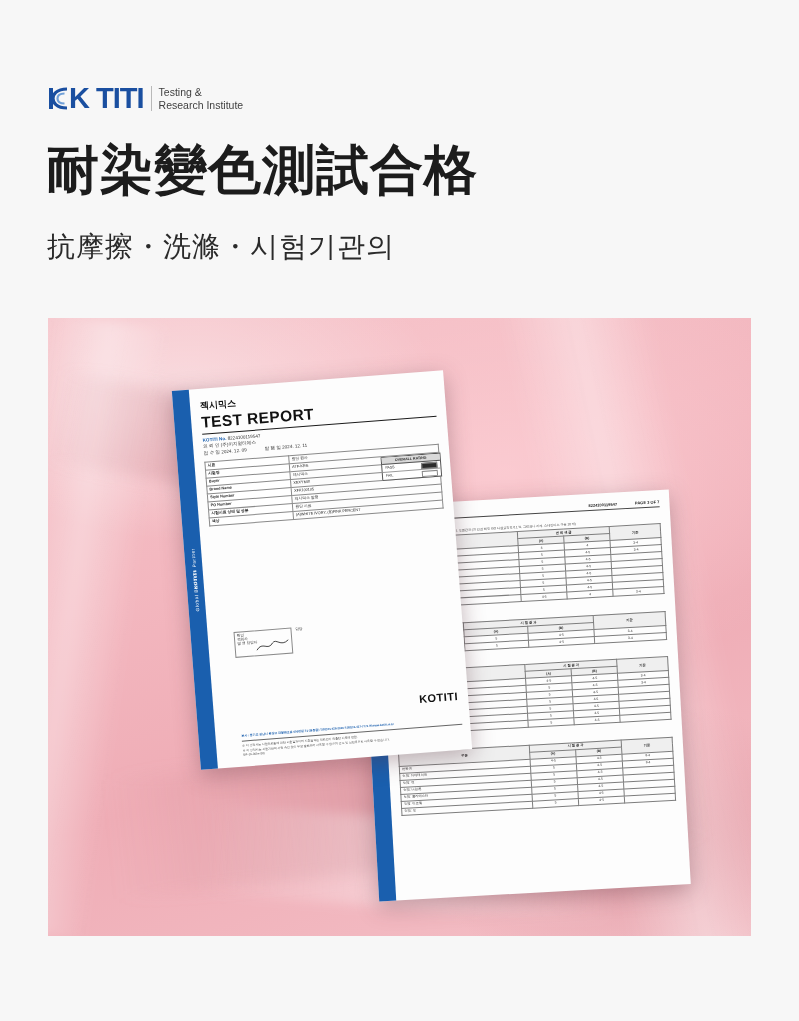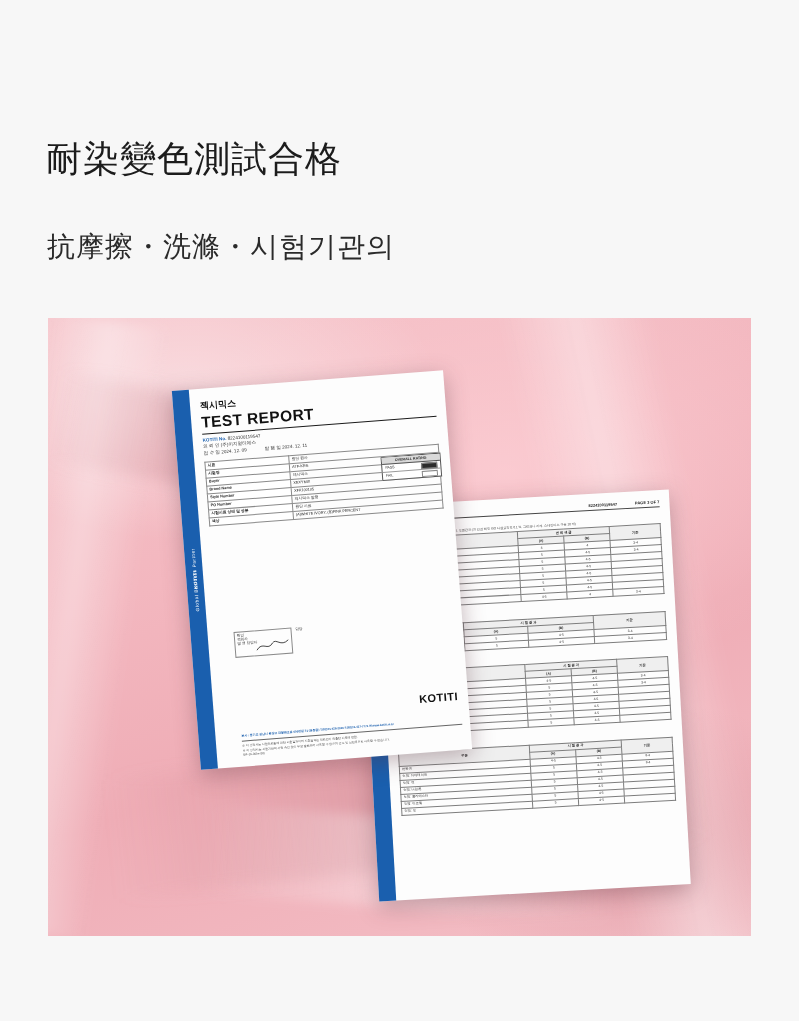--- a/index.html
+++ b/index.html
@@ -54,22 +54,22 @@
     color: #3f3f3f;
     border-left: 1px solid #b9b9b9;
     padding-left: 7px;
   }
 
   
   .headline {
     position: absolute;
     left: 46px;
     top: 135px;
-    font-size: 36px;
-    font-weight: normal;
+    font-size: 53px;
+    font-weight: bold;
     color: #1c1c1c;
     letter-spacing: 1px;
     white-space: nowrap;
   }
   .subhead {
     position: absolute;
     left: 47px;
     top: 228px;
     font-size: 28px;
     color: #2a2a2a;
@@ -314,20 +314,35 @@
     line-height: 4.4px;
   }
   table.res th { background: #efefef; font-weight: bold; }
   table.res td.lbl { text-align: left; }
 </style>
 </head>
 <body>
 
 <div class="page">
 
+  <div class="brand">
+    <div class="brand-mark">
+      <span class="k-swirl">
+        <svg width="22" height="27" viewBox="0 0 22 27">
+          <path d="M3 3 L3 24" stroke="#1a4fa0" stroke-width="4" fill="none"></path>
+          <path d="M19 4 C8 4 5 10 5 13.5 C5 17 8 23 19 23" stroke="#1a4fa0" stroke-width="3.2" fill="none"></path>
+          <path d="M16.5 8.5 C11 8.5 9.5 11 9.5 13.5 C9.5 16 11 18.5 16.5 18.5" stroke="#6f9fd8" stroke-width="2.2" fill="none"></path>
+        </svg>
+      </span><span>K TITI</span>
+    </div>
+    <div class="brand-sub">
+      <div>Testing &amp;</div>
+      <div>Research Institute</div>
+    </div>
+  </div>
 
   <div class="headline">耐染變色測試合格</div>
   <div class="subhead">抗摩擦・洗滌・시험기관의</div>
 
   <div class="photo">
     <div class="fabric"></div>
     <div class="fold" style="left:-40px;top:0;width:120px;height:618px;transform:rotate(8deg);"></div>
     <div class="fold" style="left:520px;top:-60px;width:150px;height:760px;transform:rotate(-12deg);"></div>
     <div class="shadowband" style="left:60px;top:430px;width:600px;height:120px;transform:rotate(-6deg);"></div>
     <div class="shadowband" style="left:0px;top:80px;width:320px;height:90px;transform:rotate(10deg);"></div>

